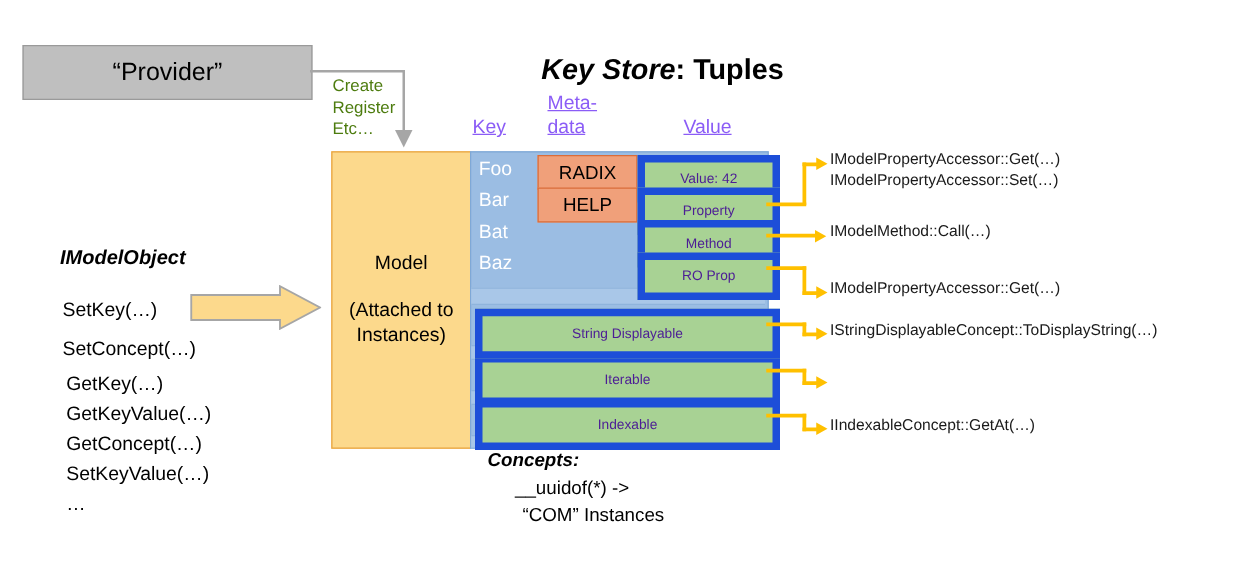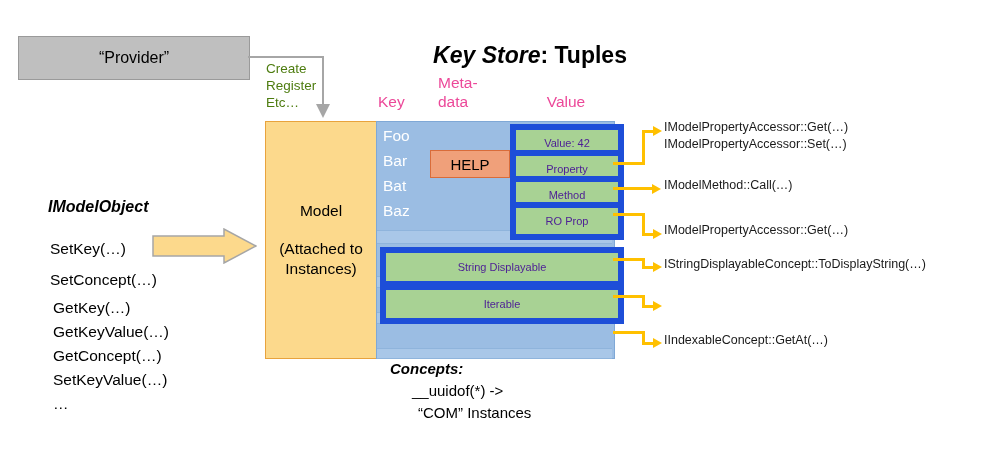--- a/index.html
+++ b/index.html
@@ -6,21 +6,21 @@
   body{font-family:"Liberation Sans","DejaVu Sans",sans-serif;color:#000;}
   #stage{position:relative;width:988px;height:470px;overflow:hidden;background:#fff;}
 
   .abs{position:absolute;}
 
   
   #provider-box{
     left:18px;top:36px;width:230px;height:42px;
     background:#BFBFBF;border:1px solid #9a9a9a;
     display:flex;align-items:center;justify-content:center;
-    font-size:16px;color:#000;
+    font-size:20px;color:#000;
   }
 
   
   .conn-line{background:#A6A6A6;}
   #conn-h{left:248px;top:56px;width:76px;height:2px;}
   #conn-v{left:322px;top:56px;width:2px;height:50px;}
   #conn-arrow{
     left:316px;top:104px;width:0;height:0;
     border-left:7px solid transparent;border-right:7px solid transparent;
     border-top:14px solid #A6A6A6;
@@ -31,21 +31,21 @@
   }
 
   
   #title{
     left:380px;top:42px;width:300px;text-align:center;
     font-size:23px;font-weight:bold;color:#000;
   }
   #title i{font-style:italic;}
 
   
-  .colhead{font-size:15.5px;line-height:19px;color:#ec4899;}
+  .colhead{font-size:15.5px;line-height:19px;color:#8b5cf6;text-decoration:underline;}
   #head-key{left:378px;top:92px;width:56px;}
   #head-meta{left:438px;top:73px;width:62px;}
   #head-value{left:520px;top:92px;width:92px;text-align:center;}
 
   
   #model-box{
     left:265px;top:121px;width:110px;height:236px;
     background:#FCD98C;border:1px solid #E8A33D;
     display:flex;flex-direction:column;align-items:center;justify-content:center;
     font-size:15.5px;line-height:20px;text-align:center;color:#000;
@@ -145,29 +145,31 @@
   <div class="abs blue-strip" style="left:377px;top:230px;width:235px;height:12px;"></div>
   <div class="abs blue-strip" style="left:377px;top:276px;width:235px;height:10px;"></div>
   <div class="abs blue-strip" style="left:377px;top:312px;width:235px;height:10px;"></div>
   <div class="abs blue-strip" style="left:377px;top:348px;width:235px;height:9px;"></div>
 
   <div class="abs key-label" style="top:127px;">Foo</div>
   <div class="abs key-label" style="top:152px;">Bar</div>
   <div class="abs key-label" style="top:177px;">Bat</div>
   <div class="abs key-label" style="top:202px;">Baz</div>
 
+  <div class="abs meta-cell" style="top:124px;">RADIX</div>
   <div class="abs meta-cell" style="top:150px;">HELP</div>
 
   <div class="abs val-cell val-small" style="top:124px;">Value: 42</div>
   <div class="abs val-cell val-small" style="top:150px;">Property</div>
   <div class="abs val-cell val-small" style="top:176px;">Method</div>
   <div class="abs val-cell val-small" style="top:202px;">RO Prop</div>
 
   <div class="abs val-cell val-wide" style="top:284px;">Iterable</div>
   <div class="abs val-cell val-wide" style="top:247px;">String Displayable</div>
+  <div class="abs val-cell val-wide" style="top:320px;">Indexable</div>
 
   <div class="abs ybar" style="left:613px;top:162px;width:32px;height:3px;"></div>
   <div class="abs ybar" style="left:642px;top:130px;width:3px;height:34px;"></div>
   <div class="abs ybar" style="left:642px;top:130px;width:14px;height:3px;"></div>
   <div class="abs yarrow" style="left:653px;top:126px;"></div>
 
   <div class="abs ybar" style="left:613px;top:187px;width:42px;height:3px;"></div>
   <div class="abs yarrow" style="left:652px;top:184px;"></div>
 
   <div class="abs ybar" style="left:613px;top:213px;width:32px;height:3px;"></div>

